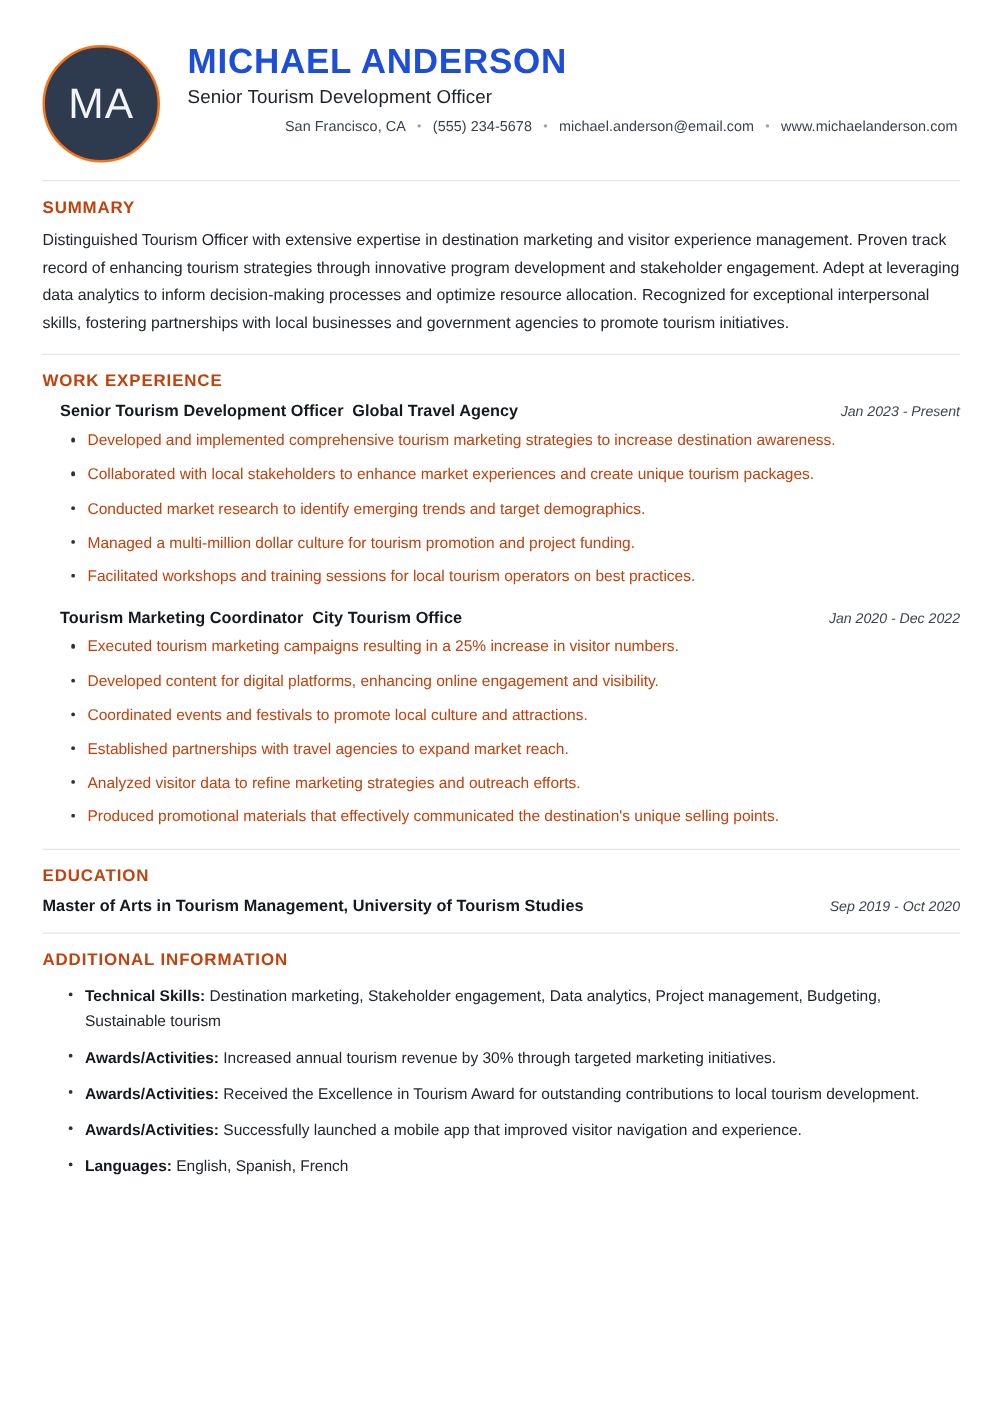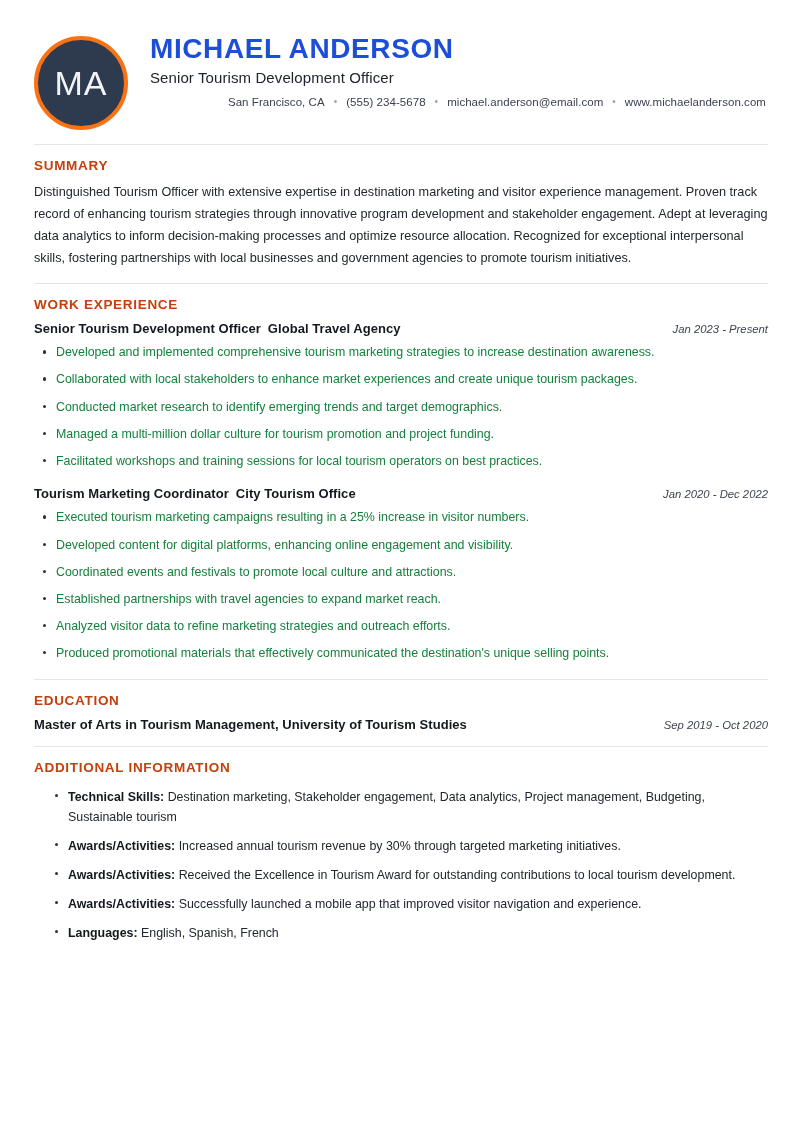--- a/index.html
+++ b/index.html
@@ -28,21 +28,21 @@
     display: flex;
     align-items: flex-start;
     padding-bottom: 14px;
   }
   .avatar {
     width: 94px;
     height: 94px;
     min-width: 94px;
     border-radius: 50%;
     background: #2e3a4d;
-    border: 4px solid #f97316;
+    border: 2px solid #f97316;
     box-sizing: border-box;
     display: flex;
     align-items: center;
     justify-content: center;
     margin-top: 6px;
   }
   .avatar-initials {
     color: #f2f4f8;
     font-size: 34px;
     font-weight: 400;
@@ -103,21 +103,21 @@
   }
   .summary-text {
     font-size: 12.7px;
     line-height: 1.72;
     color: #22272f;
     margin: 0 0 14px 0;
     text-align: left;
   }
 
   
-  .entry { margin-bottom: 2px; }
+  .entry { margin-bottom: 2px; margin-left: 14px; }
   .entry-head {
     display: flex;
     justify-content: space-between;
     align-items: baseline;
     margin-bottom: 7px;
   }
   .entry-heading {
     font-size: 13px;
     font-weight: bold;
     color: #14181f;
@@ -134,21 +134,21 @@
   ul.bullets {
     list-style: none;
     margin: 0 0 16px 0;
     padding: 0;
   }
   ul.bullets li {
     position: relative;
     padding-left: 22px;
     font-size: 12.4px;
     line-height: 1.5;
-    color: #15803d;
+    color: #c2410c;
     margin-bottom: 8.5px;
   }
   ul.bullets li:before {
     content: "";
     position: absolute;
     left: 9px;
     top: 7px;
     width: 3.4px;
     height: 3.4px;
     border-radius: 50%;

